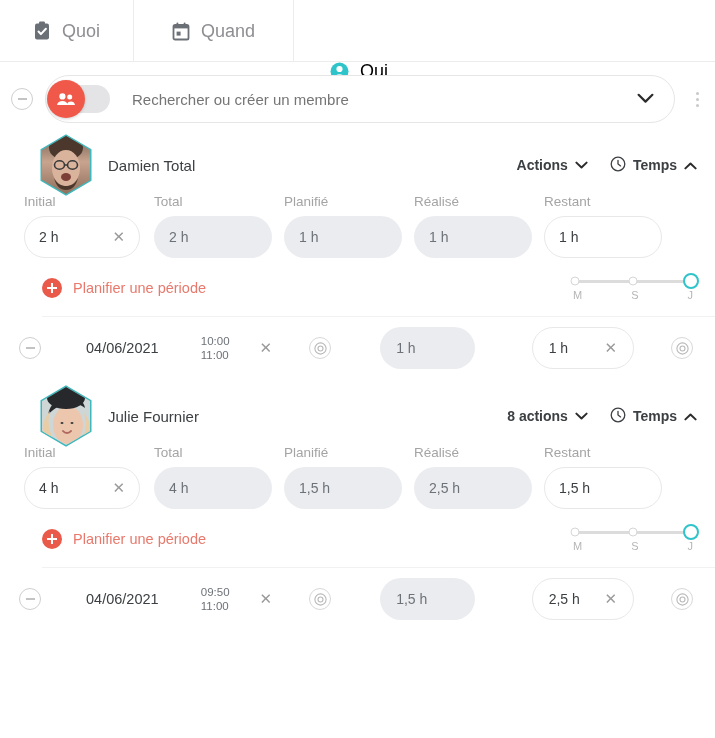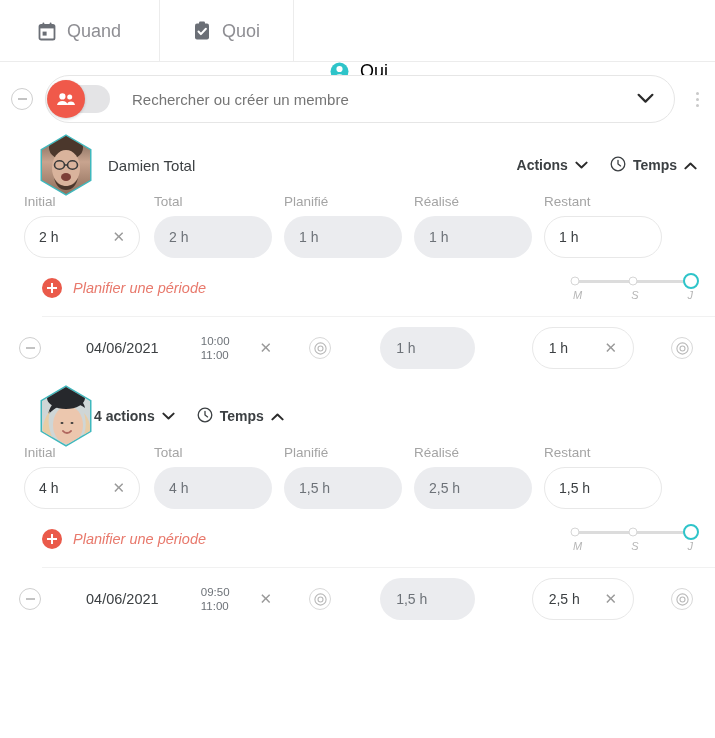--- a/index.html
+++ b/index.html
@@ -111,21 +111,20 @@
   .col.c2 .field { width: 118px; }
   .col.c3 .field { width: 118px; }
   .col.c4 .field { width: 118px; }
   .col.c5 .field { width: 118px; }
 
   
   .planrow {
     display:flex; align-items:center;
     padding: 16px 22px 14px 42px;
     height: 58px;
-    font-style: italic;
   }
   .plan-link { display:flex; align-items:center; gap:11px; cursor:pointer; }
   .plus-circle {
     width:20px; height:20px; border-radius:50%; background:#ea5a4a;
     display:flex; align-items:center; justify-content:center; flex:0 0 auto;
     position:relative;
   }
   .plus-circle::before, .plus-circle::after {
     content:""; position:absolute; background:#fff;
   }
@@ -170,42 +169,42 @@
             padding:0 16px; font-size:14px; }
   .pfield.readonly { background:#ebecef; color:#6d7278; width:118px; margin-left:28px; }
   .pfield.editable { background:#fff; border:1px solid #e8e8e8; color:#3c4043; width:128px; margin-left:36px; }
   .pfield .val { flex:1 1 auto; }
   .pfield .clear { color:#9a9a9a; font-size:15px; cursor:pointer; }
 </style>
 </head>
 <body>
 
 <div class="tabbar">
+  <div class="tab">
+    <span class="tab-icon">
+      <svg width="18" height="20" viewBox="0 0 18 20">
+        <rect x="2" y="2.5" width="14" height="16" rx="2" fill="#6b6f76"></rect>
+        <rect x="6" y="0.5" width="6" height="4" rx="1.2" fill="#6b6f76"></rect>
+        <path d="M5.5 10.5l2.4 2.6 5-5.4" stroke="#fff" stroke-width="2" fill="none" stroke-linecap="round" stroke-linejoin="round"></path>
+      </svg>
+    </span>
+    <span>Quoi</span>
+  </div>
+
   <div class="tab wide">
     <span class="tab-icon">
       <svg width="18" height="19" viewBox="0 0 18 19">
         <rect x="1.5" y="3" width="15" height="14.5" rx="1.6" fill="none" stroke="#6b6f76" stroke-width="1.8"></rect>
         <rect x="1.5" y="3" width="15" height="3.4" fill="#6b6f76"></rect>
         <rect x="4.5" y="0.6" width="1.8" height="4" rx=".8" fill="#6b6f76"></rect>
         <rect x="11.7" y="0.6" width="1.8" height="4" rx=".8" fill="#6b6f76"></rect>
         <rect x="4.6" y="9.6" width="4" height="4" fill="#6b6f76"></rect>
       </svg>
     </span>
     <span>Quand</span>
-  </div>
-
-  <div class="tab">
-    <span class="tab-icon">
-      <svg width="18" height="20" viewBox="0 0 18 20">
-        <rect x="2" y="2.5" width="14" height="16" rx="2" fill="#6b6f76"></rect>
-        <rect x="6" y="0.5" width="6" height="4" rx="1.2" fill="#6b6f76"></rect>
-        <path d="M5.5 10.5l2.4 2.6 5-5.4" stroke="#fff" stroke-width="2" fill="none" stroke-linecap="round" stroke-linejoin="round"></path>
-      </svg>
-    </span>
-    <span>Quoi</span>
   </div>
 
   <div class="tab qui">
     <span class="tab-icon">
       <svg width="19" height="19" viewBox="0 0 19 19">
         <circle cx="9.5" cy="9.5" r="9" fill="#2ec4c9"></circle>
         <circle cx="9.5" cy="7" r="3.1" fill="#fff"></circle>
         <path d="M3.9 16.6c.7-3 2.9-4.4 5.6-4.4s4.9 1.4 5.6 4.4a9 9 0 01-11.2 0z" fill="#fff"></path>
       </svg>
     </span>
@@ -404,23 +403,24 @@
           <path d="M10 30c2-12 10-18 22-18 9 0 14 5 15 11-4-4-10-5-18-4-8 1-14 5-19 11z" fill="#26282c"></path>
           <ellipse cx="28" cy="13" rx="19" ry="11" fill="#26282c"></ellipse>
           <path d="M12 26c-3 10-1 22 5 30H6c-3-10-1-22 6-30z" fill="#e8cda6"></path>
           <path d="M46 28c3 10 2 20-3 28h8c3-9 2-20-5-28z" fill="#e8cda6"></path>
           <ellipse cx="24" cy="38" rx="1.5" ry="1" fill="#3a3a3a"></ellipse>
           <ellipse cx="34" cy="38" rx="1.5" ry="1" fill="#3a3a3a"></ellipse>
           <path d="M25 46c2 2.5 6 2.5 8 0" stroke="#b0685f" stroke-width="2" fill="none" stroke-linecap="round"></path>
         </g>
       </svg>
     </div>
+    <span class="member-name">Julie Fournier</span>
 
     <span class="head-ctl">
-      <span>4 actions</span>
+      <span>8 actions</span>
       <span>
         <svg width="13" height="9" viewBox="0 0 13 9">
             <path d="M1.4 1.6L6.5 6.5l5.1-4.9" stroke="#2b2b2b" stroke-width="2" fill="none" stroke-linecap="round" stroke-linejoin="round"></path>
           </svg>
       </span>
     </span>
 
     <span class="head-ctl">
       <span>
         <svg width="16" height="16" viewBox="0 0 16 16">

